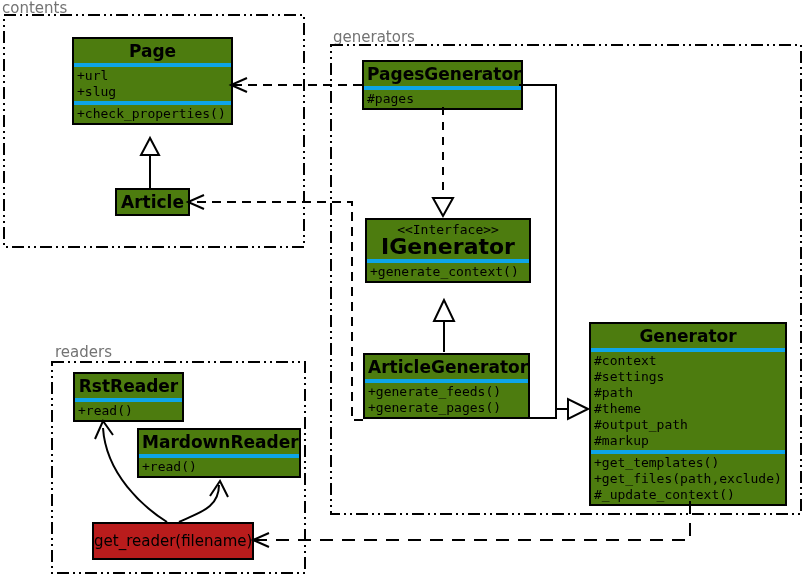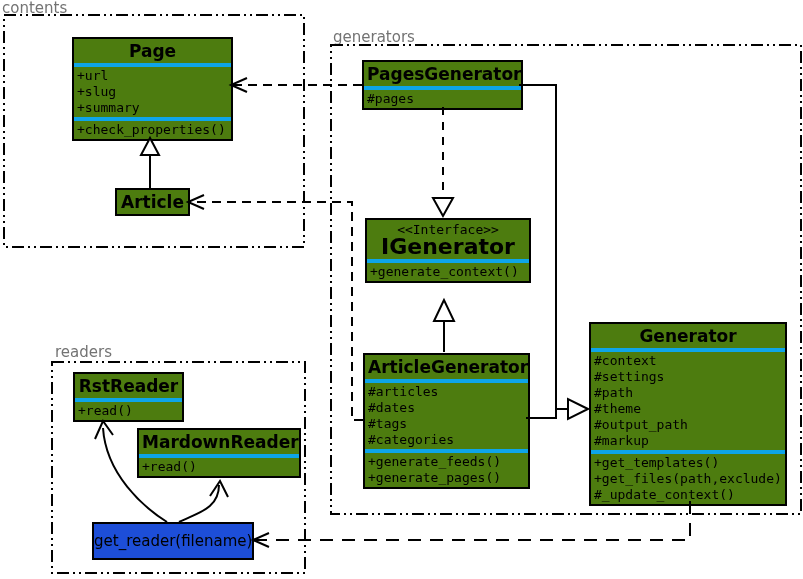--- a/index.html
+++ b/index.html
@@ -25,40 +25,39 @@
   .stereotype {
     font-family:"DejaVu Sans Mono","Liberation Mono",monospace;
     font-size:13px; line-height:15px; text-align:center; font-weight:normal;
   }
   .iface-name { font-weight:bold; font-size:22px; line-height:20px; text-align:center; }
   .pkg-label {
     position:absolute; font-size:15px; line-height:17px; color:#737373;
     white-space:nowrap;
   }
   .plain-box {
-    position:absolute; background:#1d4ed8; border:2px solid #000;
+    position:absolute; background:#b91c1c; border:2px solid #000;
     font-size:15px; text-align:center;
   }
   #connector-layer { position:absolute; left:0; top:0; pointer-events:none; }
 </style>
 </head>
 <body>
 
 <div id="stage">
 
   <div class="pkg-label" style="left:2px; top:0px;">contents</div>
   <div class="pkg-label" style="left:333px; top:29px;">generators</div>
   <div class="pkg-label" style="left:55px; top:344px;">readers</div>
 
   <div class="uml-class" style="left:72px; top:37px; width:157px;">
     <div class="c-title">Page</div>
     <div class="c-sep c-members">
       <div class="member">+url</div>
       <div class="member">+slug</div>
-      <div class="member">+summary</div>
     </div>
     <div class="c-sep c-members">
       <div class="member">+check_properties()</div>
     </div>
   </div>
 
   <div class="uml-class" style="left:115px; top:188px; width:71px;">
     <div class="c-title">Article</div>
   </div>
 
@@ -74,26 +73,20 @@
       <div class="stereotype">&lt;&lt;Interface&gt;&gt;</div>
       <div class="iface-name">IGenerator</div>
     </div>
     <div class="c-sep c-members">
       <div class="member">+generate_context()</div>
     </div>
   </div>
 
   <div class="uml-class" style="left:363px; top:353px; width:163px;">
     <div class="c-title">ArticleGenerator</div>
-    <div class="c-sep c-members">
-      <div class="member">#articles</div>
-      <div class="member">#dates</div>
-      <div class="member">#tags</div>
-      <div class="member">#categories</div>
-    </div>
     <div class="c-sep c-members">
       <div class="member">+generate_feeds()</div>
       <div class="member">+generate_pages()</div>
     </div>
   </div>
 
   <div class="uml-class" style="left:589px; top:322px; width:194px;">
     <div class="c-title">Generator</div>
     <div class="c-sep c-members">
       <div class="member">#context</div>

